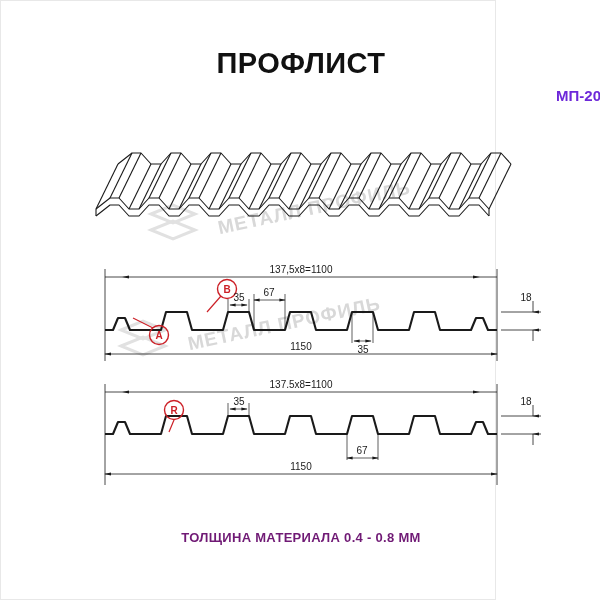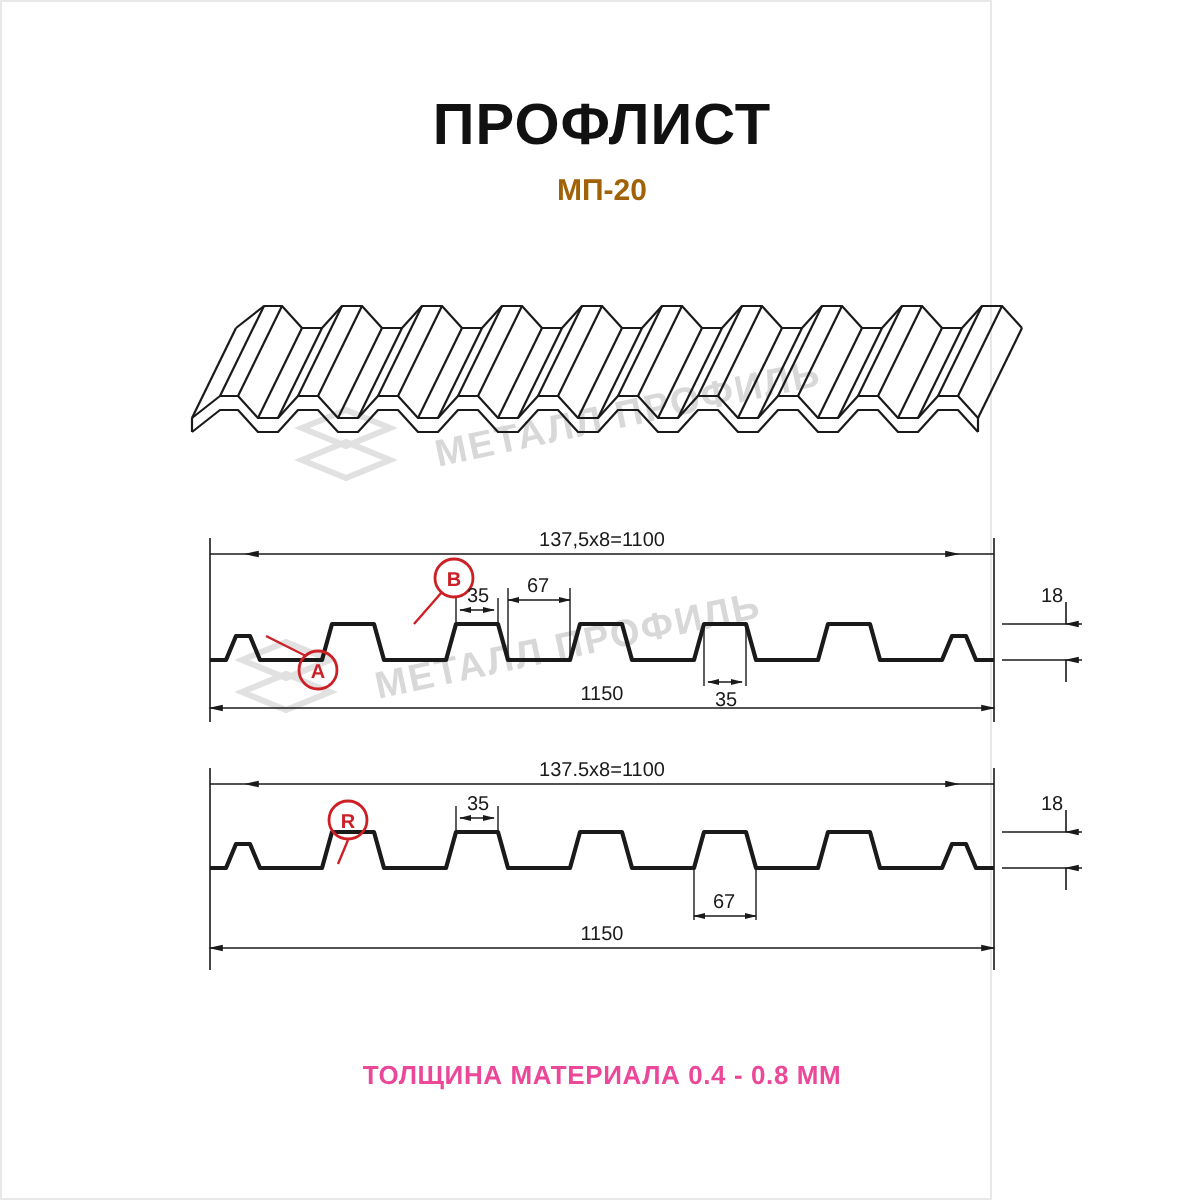--- a/index.html
+++ b/index.html
@@ -31,35 +31,35 @@
     font-size: 29px;
     font-weight: bold;
     letter-spacing: 0.5px;
     color: #111;
   }
   .subtitle {
     position: absolute;
     top: 86px;
     left: 0;
     width: 600px;
-    text-align: center;
+    text-align: right;
     font-size: 15px;
     font-weight: bold;
-    color: #a16207;
+    color: #6d28d9;
   }
   .footer-note {
     position: absolute;
     top: 529px;
     left: 0;
     width: 600px;
     text-align: center;
     font-size: 13px;
     font-weight: bold;
     letter-spacing: 0.3px;
-    color: #ec4899;
+    color: #701a75;
   }
   svg.drawing {
     position: absolute;
     top: 0;
     left: 0;
     width: 600px;
     height: 600px;
   }
   .wm {
     position: absolute;

